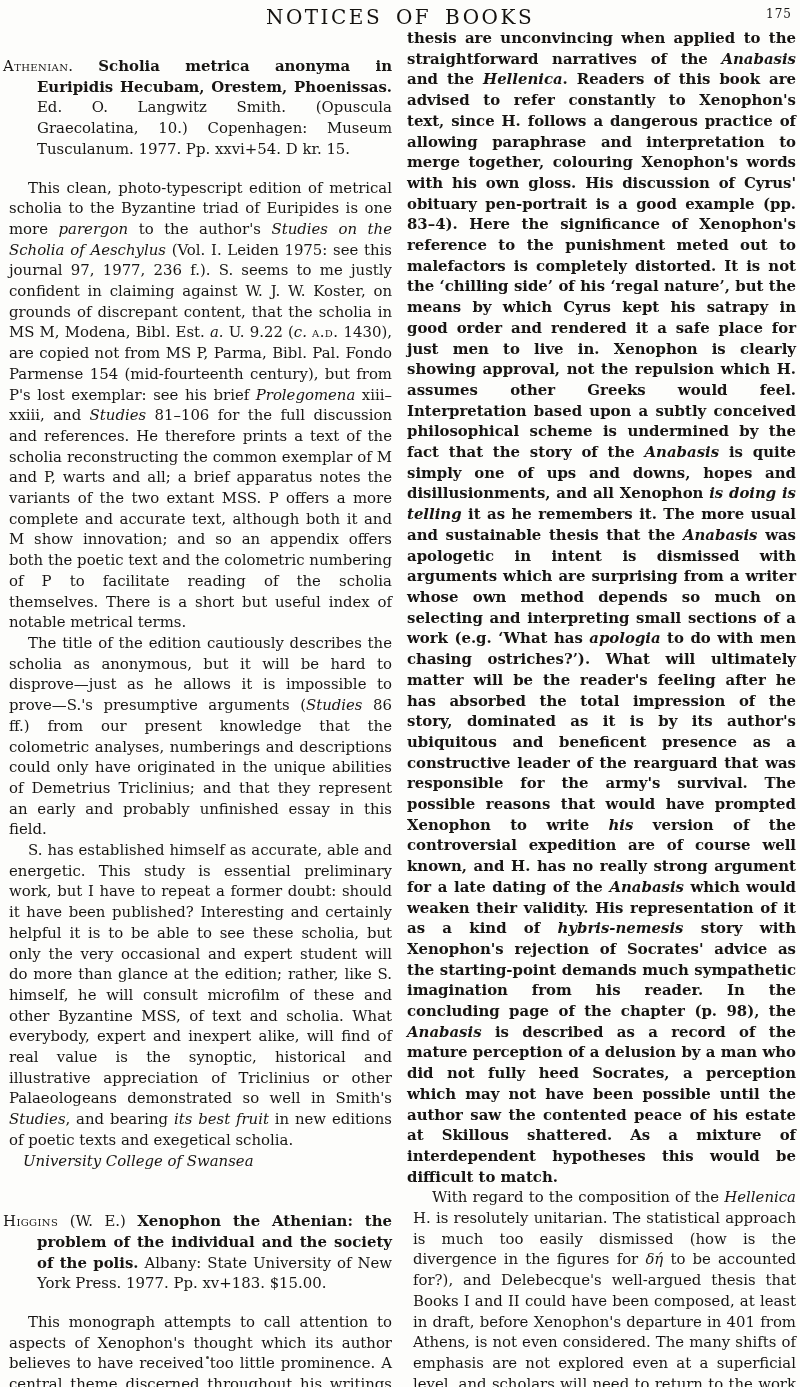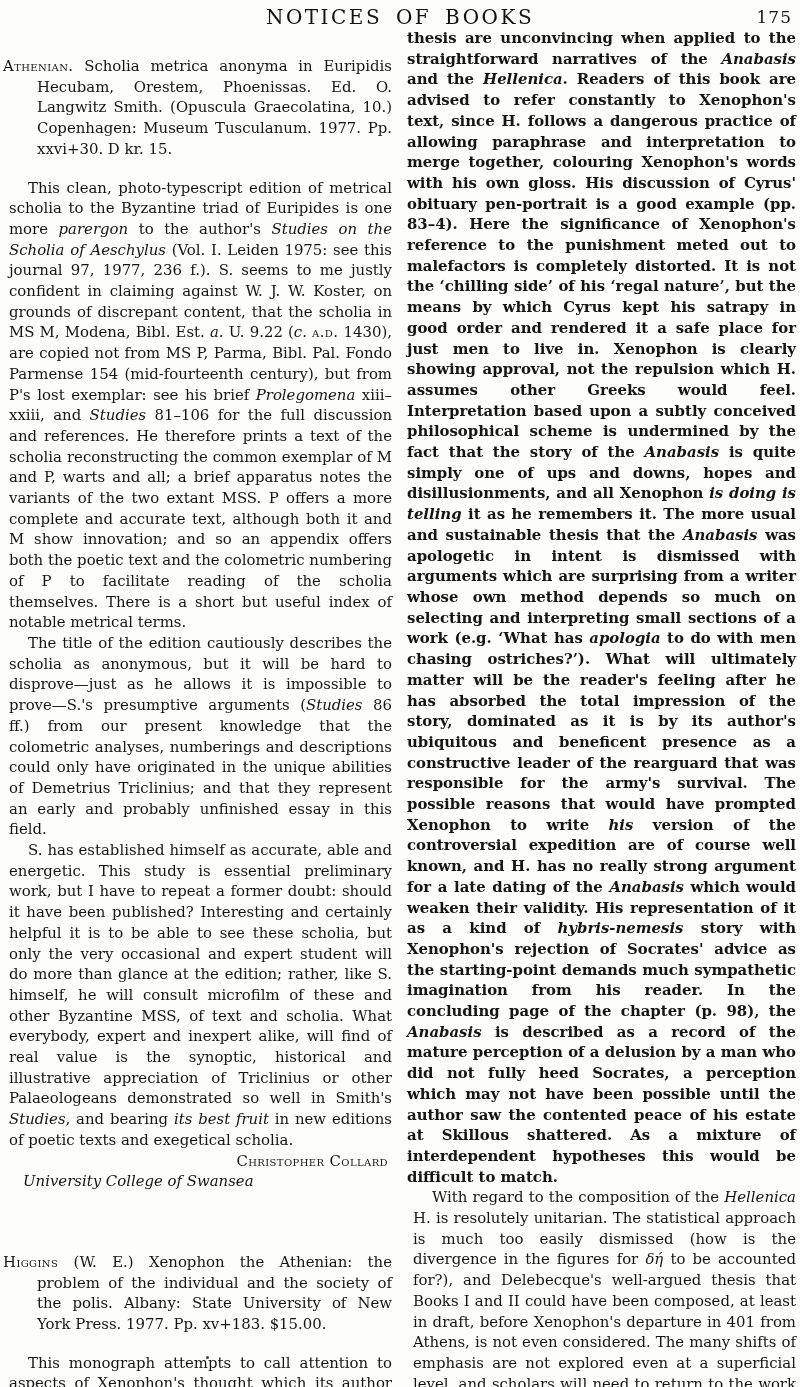--- a/index.html
+++ b/index.html
@@ -18,72 +18,71 @@
     top: 5px; left: 0; right: 0;
     text-align: center;
     font-size: 20px;
     letter-spacing: 2.5px;
     word-spacing: 5px;
     color: #14120f;
   }
   .page-number {
     position: absolute;
     top: 7px; right: 8px;
-    font-size: 17px;
+    font-size: 12px;
     letter-spacing: 1px;
   }
   .col {
     position: absolute;
     font-size: 14.9px;
     line-height: 20.7px;
     text-align: justify;
     text-justify: inter-word;
   }
   .col-left  { left: 3px;   top: 56px; width: 389px; }
   .col-right { left: 407px; top: 28px; width: 389px; }
   .blk { margin: 0; padding: 0; }
   .entry {
     padding-left: 34px;
     text-indent: -34px;
     margin-bottom: 18px;
   }
-  .gap-before { margin-top: 60px; }
+  .gap-before { margin-top: 40px; }
   .para { text-indent: 19px; margin-left: 6px; }
   .para-cont { text-indent: 0; font-weight: bold; }
   .signature {
     text-align: right;
     padding-right: 4px;
     font-variant: small-caps;
     letter-spacing: 0.5px;
   }
   .affiliation { padding-left: 20px; }
   .r-n  { }
-  .r-b  { font-weight: normal; }
+  .r-b  { font-weight: bold; }
   .r-i  { font-style: italic; }
   .r-sc { font-variant: small-caps; letter-spacing: 0.4px; }
   .print-speck {
     position: absolute;
     left: 206px; top: 1356px;
     width: 3px; height: 3px;
     border-radius: 50%;
     background: #44403a;
   }
 </style>
 </head>
 <body>
 
 <div class="page">
   <div class="running-head">NOTICES OF BOOKS</div>
   <div class="page-number">175</div>
   <div class="col col-left">
-      <p class="blk entry"><span class="r-sc">Athenian.</span><span class="r-n"> </span><span class="r-b">Scholia metrica anonyma in Euripidis Hecubam, Orestem, Phoenissas.</span><span class="r-n"> Ed. O. Langwitz Smith. (Opuscula Graecolatina, 10.) Copenhagen: Museum Tusculanum. 1977. Pp. xxvi+30. D kr. 15.</span></p>
+      <p class="blk entry"><span class="r-sc">Athenian.</span><span class="r-n"> </span><span class="r-b">Scholia metrica anonyma in Euripidis Hecubam, Orestem, Phoenissas.</span><span class="r-n"> Ed. O. Langwitz Smith. (Opuscula Graecolatina, 10.) Copenhagen: Museum Tusculanum. 1977. Pp. xxvi+54. D kr. 15.</span></p>
       <p class="blk para"><span class="r-n">This clean, photo-typescript edition of metrical scholia to the Byzantine triad of Euripides is one more </span><span class="r-i">parergon</span><span class="r-n"> to the author's </span><span class="r-i">Studies on the Scholia of Aeschylus</span><span class="r-n"> (Vol. I. Leiden 1975: see this journal 97, 1977, 236 f.). S. seems to me justly confident in claiming against W. J. W. Koster, on grounds of discrepant content, that the scholia in MS M, Modena, Bibl. Est. </span><span class="r-i">a.</span><span class="r-n"> U. 9.22 (</span><span class="r-i">c.</span><span class="r-n"> </span><span class="r-sc">a.d.</span><span class="r-n"> 1430), are copied not from MS P, Parma, Bibl. Pal. Fondo Parmense 154 (mid-fourteenth century), but from P's lost exemplar: see his brief </span><span class="r-i">Prolegomena</span><span class="r-n"> xiii–xxiii, and </span><span class="r-i">Studies</span><span class="r-n"> 81–106 for the full discussion and references. He therefore prints a text of the scholia reconstructing the common exemplar of M and P, warts and all; a brief apparatus notes the variants of the two extant MSS. P offers a more complete and accurate text, although both it and M show innovation; and so an appendix offers both the poetic text and the colometric numbering of P to facilitate reading of the scholia themselves. There is a short but useful index of notable metrical terms.</span></p>
       <p class="blk para"><span class="r-n">The title of the edition cautiously describes the scholia as anonymous, but it will be hard to disprove—just as he allows it is impossible to prove—S.'s presumptive arguments (</span><span class="r-i">Studies</span><span class="r-n"> 86 ff.) from our present knowledge that the colometric analyses, numberings and descriptions could only have originated in the unique abilities of Demetrius Triclinius; and that they represent an early and probably unfinished essay in this field.</span></p>
       <p class="blk para"><span class="r-n">S. has established himself as accurate, able and energetic. This study is essential preliminary work, but I have to repeat a former doubt: should it have been published? Interesting and certainly helpful it is to be able to see these scholia, but only the very occasional and expert student will do more than glance at the edition; rather, like S. himself, he will consult microfilm of these and other Byzantine MSS, of text and scholia. What everybody, expert and inexpert alike, will find of real value is the synoptic, historical and illustrative appreciation of Triclinius or other Palaeologeans demonstrated so well in Smith's </span><span class="r-i">Studies</span><span class="r-n">, and bearing </span><span class="r-i">its best fruit</span><span class="r-n"> in new editions of poetic texts and exegetical scholia.</span></p>
-      <p class="blk signature"><span class="r-sc">Christopher Collard</span></p>
       <p class="blk affiliation"><span class="r-i">University College of Swansea</span></p>
       <p class="blk entry gap-before"><span class="r-sc">Higgins</span><span class="r-n"> (W. E.) </span><span class="r-b">Xenophon the Athenian: the problem of the individual and the society of the polis.</span><span class="r-n"> Albany: State University of New York Press. 1977. Pp. xv+183. $15.00.</span></p>
       <p class="blk para"><span class="r-n">This monograph attempts to call attention to aspects of Xenophon's thought which its author believes to have received too little prominence. A central theme discerned throughout his writings is the ironic opposition between appearance and reality in human actions and motives; and the influence of Socrates (a reflection of the author's debt to Leo Strauss) is found to be pervasive. But the search for unifying themes and influences in an author so multifarious as Xenophon yields limited rewards, and attempts to find hidden meanings which illustrate the unifying</span></p>
     </div>
   <div class="col col-right">
       <p class="blk para-cont"><span class="r-n">thesis are unconvincing when applied to the straightforward narratives of the </span><span class="r-i">Anabasis</span><span class="r-n"> and the </span><span class="r-i">Hellenica</span><span class="r-n">. Readers of this book are advised to refer constantly to Xenophon's text, since H. follows a dangerous practice of allowing paraphrase and interpretation to merge together, colouring Xenophon's words with his own gloss. His discussion of Cyrus' obituary pen-portrait is a good example (pp. 83–4). Here the significance of Xenophon's reference to the punishment meted out to malefactors is completely distorted. It is not the ‘chilling side’ of his ‘regal nature’, but the means by which Cyrus kept his satrapy in good order and rendered it a safe place for just men to live in. Xenophon is clearly showing approval, not the repulsion which H. assumes other Greeks would feel. Interpretation based upon a subtly conceived philosophical scheme is undermined by the fact that the story of the </span><span class="r-i">Anabasis</span><span class="r-n"> is quite simply one of ups and downs, hopes and disillusionments, and all Xenophon </span><span class="r-i">is doing is telling</span><span class="r-n"> it as he remembers it. The more usual and sustainable thesis that the </span><span class="r-i">Anabasis</span><span class="r-n"> was apologetic in intent is dismissed with arguments which are surprising from a writer whose own method depends so much on selecting and interpreting small sections of a work (e.g. ‘What has </span><span class="r-i">apologia</span><span class="r-n"> to do with men chasing ostriches?’). What will ultimately matter will be the reader's feeling after he has absorbed the total impression of the story, dominated as it is by its author's ubiquitous and beneficent presence as a constructive leader of the rearguard that was responsible for the army's survival. The possible reasons that would have prompted Xenophon to write </span><span class="r-i">his</span><span class="r-n"> version of the controversial expedition are of course well known, and H. has no really strong argument for a late dating of the </span><span class="r-i">Anabasis</span><span class="r-n"> which would weaken their validity. His representation of it as a kind of </span><span class="r-i">hybris-nemesis</span><span class="r-n"> story with Xenophon's rejection of Socrates' advice as the starting-point demands much sympathetic imagination from his reader. In the concluding page of the chapter (p. 98), the </span><span class="r-i">Anabasis</span><span class="r-n"> is described as a record of the mature perception of a delusion by a man who did not fully heed Socrates, a perception which may not have been possible until the author saw the contented peace of his estate at Skillous shattered. As a mixture of interdependent hypotheses this would be difficult to match.</span></p>
       <p class="blk para"><span class="r-n">With regard to the composition of the </span><span class="r-i">Hellenica</span><span class="r-n"> H. is resolutely unitarian. The statistical approach is much too easily dismissed (how is the divergence in the figures for </span><span class="r-i">δή</span><span class="r-n"> to be accounted for?), and Delebecque's well-argued thesis that Books I and II could have been composed, at least in draft, before Xenophon's departure in 401 from Athens, is not even considered. The many shifts of emphasis are not explored even at a superficial level, and scholars will need to return to the work of Hatzfeld, Maclaren, Breitenbach and Sordi in order to see the full complexity of the problem. A period of composition of a few years (‘the mid-fifties’, p. 101) for the whole work seems highly improbable. To the subject-matter the approach is much the same as to that of the </span></p>
     </div>
   <div class="print-speck"></div>
 </div>

